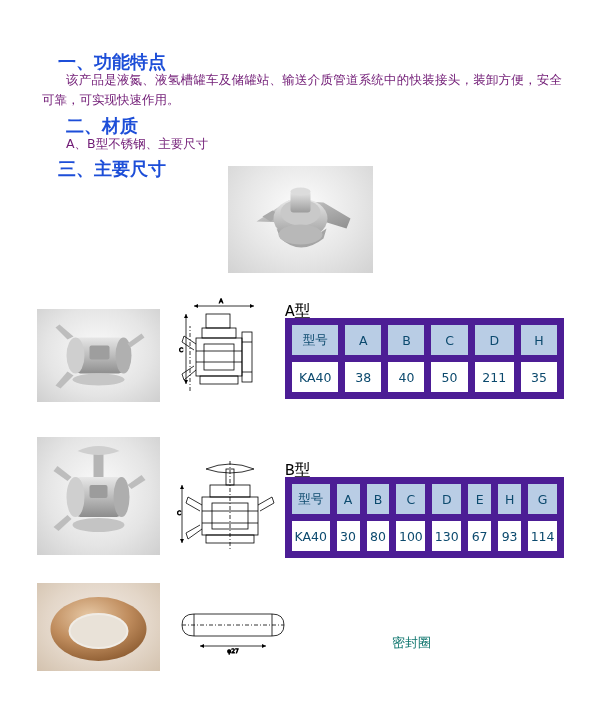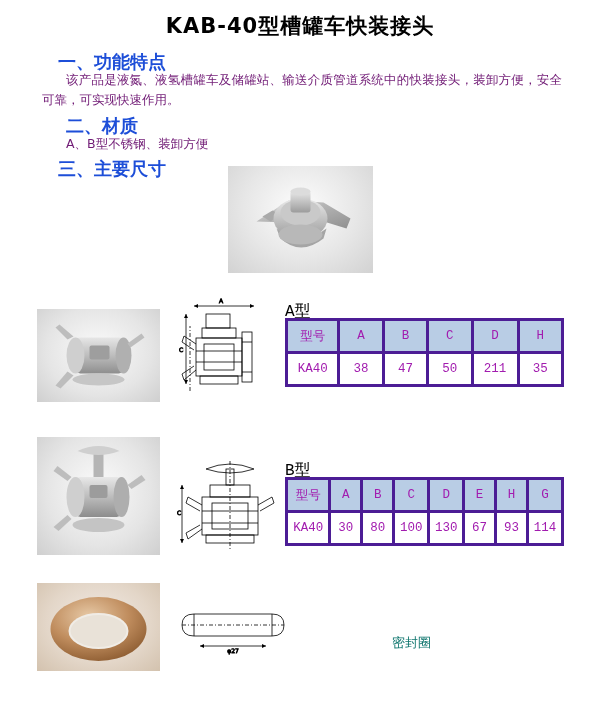--- a/index.html
+++ b/index.html
@@ -135,27 +135,26 @@
   }
   #label-a { top: 301px; left: 285px; }
   #label-b { top: 460px; left: 285px; }
 
   table.spec {
     position: absolute;
     border-collapse: collapse;
     font-family: "DejaVu Sans", "Liberation Sans", sans-serif;
   }
   table.spec td {
-    border: 3px solid #4c1d95;
+    border: 7px solid #4c1d95;
     text-align: center;
     vertical-align: middle;
     font-size: 12.5px;
-    color: #a21caf;
+    color: #0c4a6e;
     height: 28px;
-    font-family: Liberation Mono, monospace;
   }
   table.spec tr.head td {
     background: #b9cde5;
     font-weight: normal;
   }
   table.spec tr.body td {
     background: #ffffff;
   }
 
   #table-a { top: 318px; left: 285px; width: 279px; }
@@ -179,27 +178,26 @@
     font-size: 6px;
     fill: #000;
     font-family: "DejaVu Sans", "Liberation Sans", sans-serif;
   }
 </style>
 </head>
 <body>
 
 <div class="page">
 
-  <div class="title">KAB-40型槽罐车快装接头</div>
 
   <div class="sec-head sec1">一、功能特点</div>
   <div class="body-text p1">该产品是液氮、液氢槽罐车及储罐站、输送介质管道系统中的快装接头，装卸方便，安全可靠，可实现快速作用。</div>
 
   <div class="sec-head sec2">二、材质</div>
-  <div class="body-text p2">A、B型不锈钢、装卸方便</div>
+  <div class="body-text p2">A、B型不锈钢、主要尺寸</div>
 
   <div class="sec-head sec3">三、主要尺寸</div>
 
   <div class="photo" id="photo-main">
     <svg class="silhouette" width="145" height="107" viewBox="0 0 145 107">
       <defs>
         <linearGradient id="mg" x1="0" y1="0" x2="1" y2="1">
           <stop offset="0%" stop-color="#dedede"></stop>
           <stop offset="45%" stop-color="#b4b4b4"></stop>
           <stop offset="100%" stop-color="#8f8f8f"></stop>
@@ -357,21 +355,21 @@
       <td class="first">型号</td>
       <td>A</td>
       <td>B</td>
       <td>C</td>
       <td>D</td>
       <td>H</td>
     </tr>
     <tr class="body">
       <td class="first">KA40</td>
       <td>38</td>
-      <td>47</td>
+      <td>40</td>
       <td>50</td>
       <td>211</td>
       <td>35</td>
     </tr>
   </tbody>
     </table>
 
   <div class="tbl-label" id="label-b">B型</div>
   <table class="spec" id="table-b">
     <tbody>

